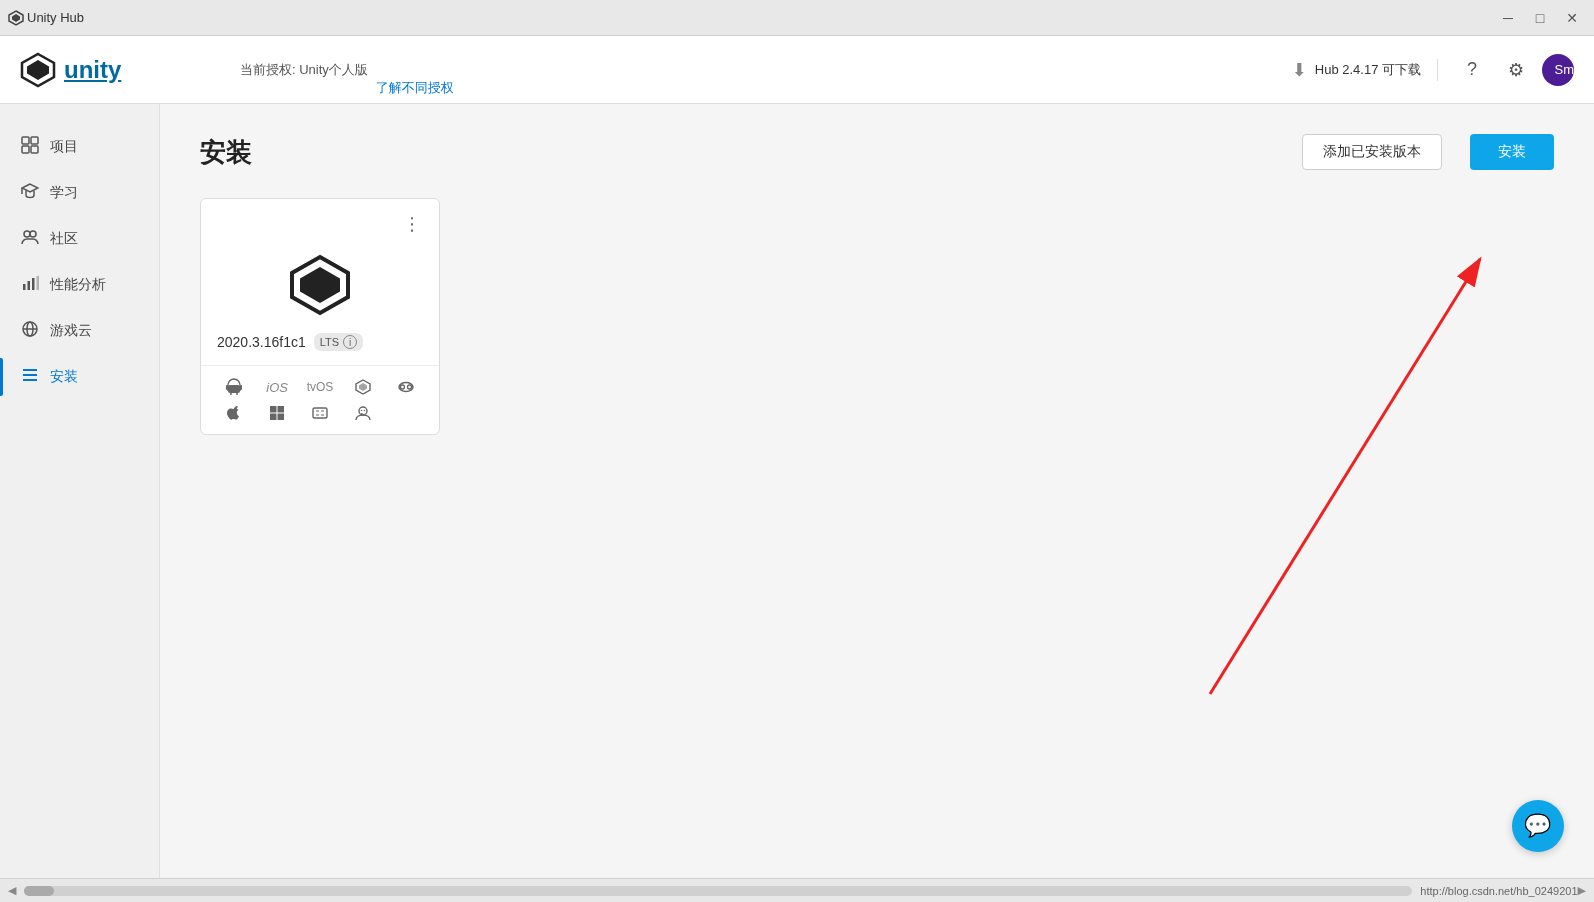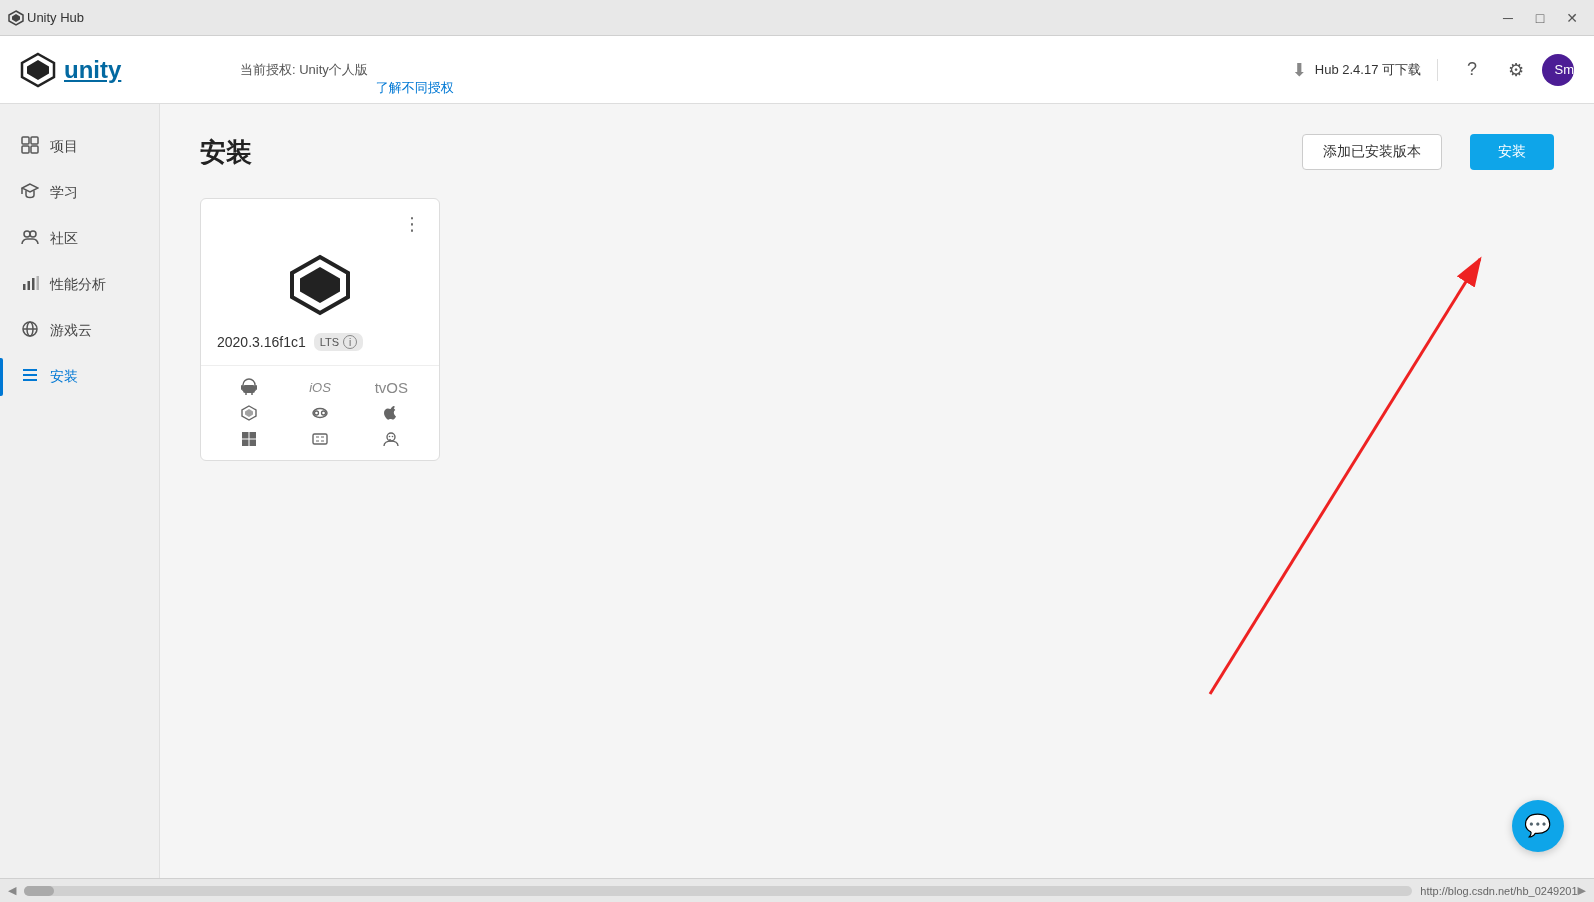--- a/index.html
+++ b/index.html
@@ -286,21 +286,21 @@
       cursor: pointer;
     }
     .install-card-divider {
       border: none;
       border-top: 1px solid #eee;
       margin: 0;
     }
     .install-card-platforms {
       padding: 12px 16px;
       display: grid;
-      grid-template-columns: repeat(3, 1fr);
+      grid-template-columns: repeat(5, 1fr);
       gap: 8px;
       align-items: center;
     }
     .platform-icon {
       display: flex;
       align-items: center;
       justify-content: center;
       font-size: 16px;
       color: #666;
     }
@@ -535,21 +535,21 @@
               <circle cx="7" cy="6" r="0.8" fill="white"></circle>
               <circle cx="11" cy="6" r="0.8" fill="white"></circle>
             </svg>
         </div>
 
         <div class="platform-icon">
           <span style="font-size:13px; color:#888; font-style:italic;">iOS</span>
         </div>
 
         <div class="platform-icon">
-          <span style="font-size:15px; color:#888;">tvOS</span>
+          <span style="font-size:12px; color:#888;">tvOS</span>
         </div>
 
         <div class="platform-icon">
           <svg width="18" height="18" viewBox="0 0 18 18">
               <polygon points="9,2 16,6 16,12 9,16 2,12 2,6" fill="none" stroke="#666" stroke-width="1.4"></polygon>
               <polygon points="9,5 13,7.5 13,10.5 9,13 5,10.5 5,7.5" fill="#666" opacity="0.6"></polygon>
             </svg>
         </div>
 
         <div class="platform-icon">

